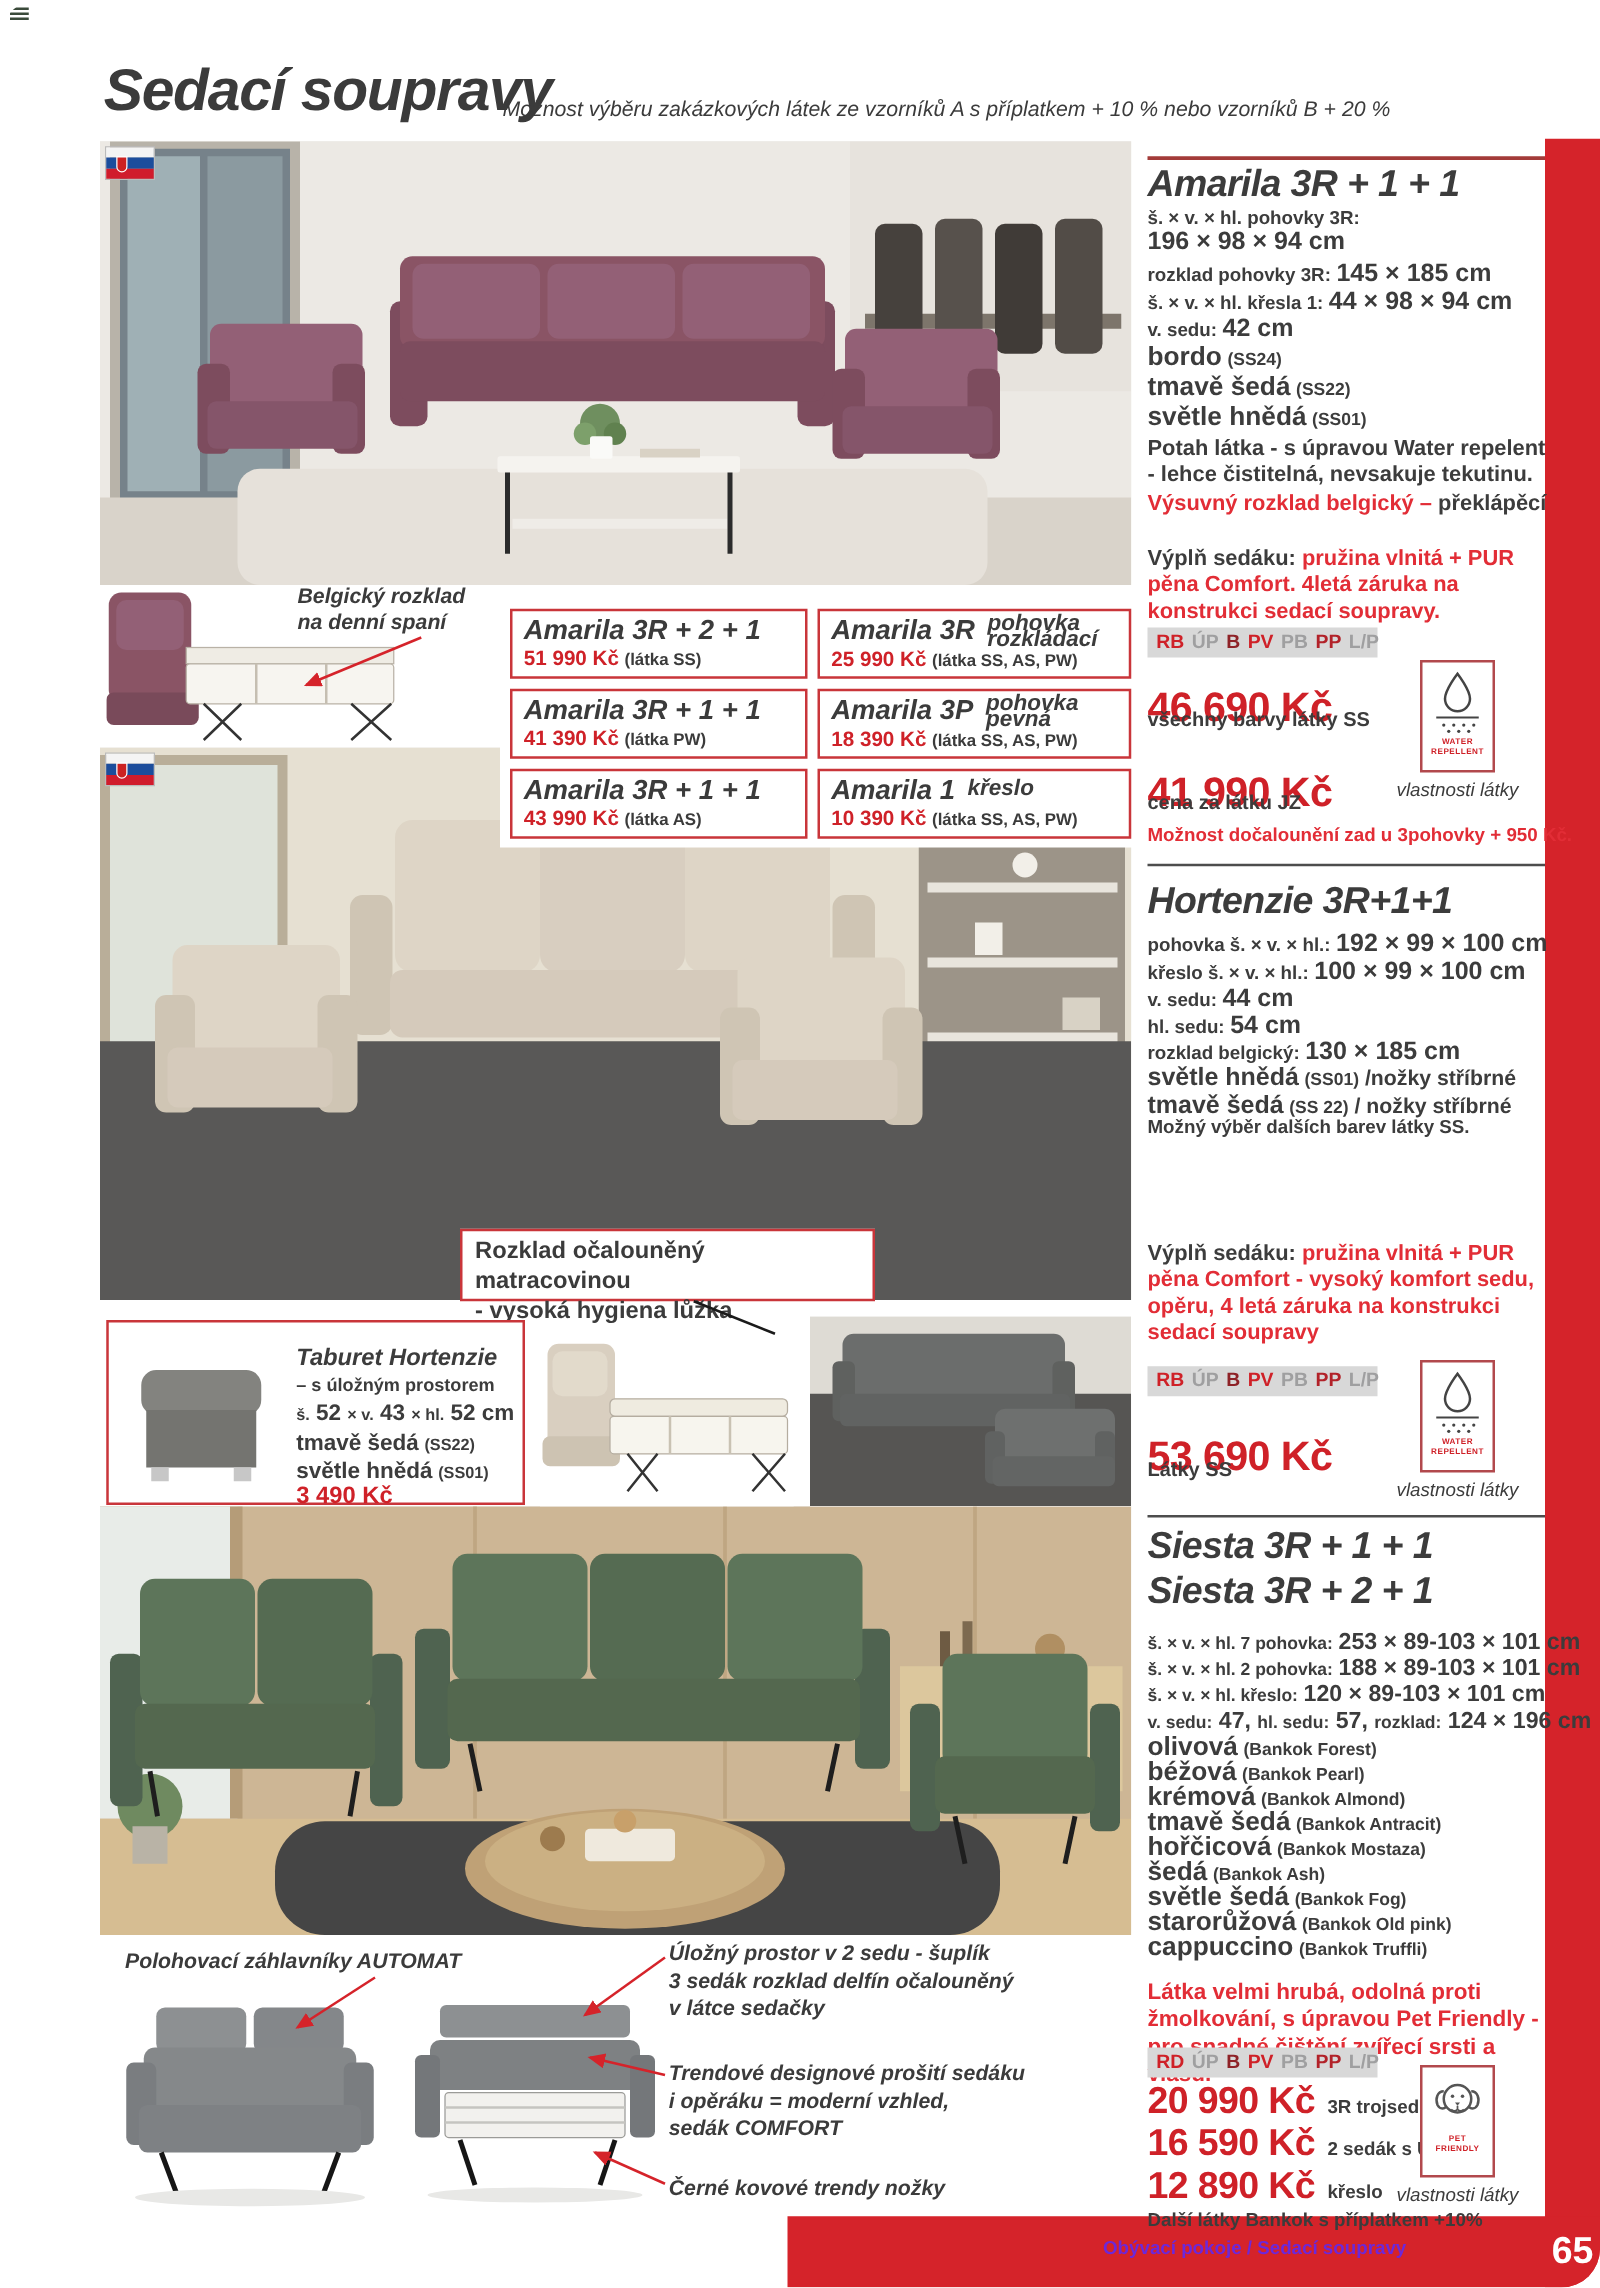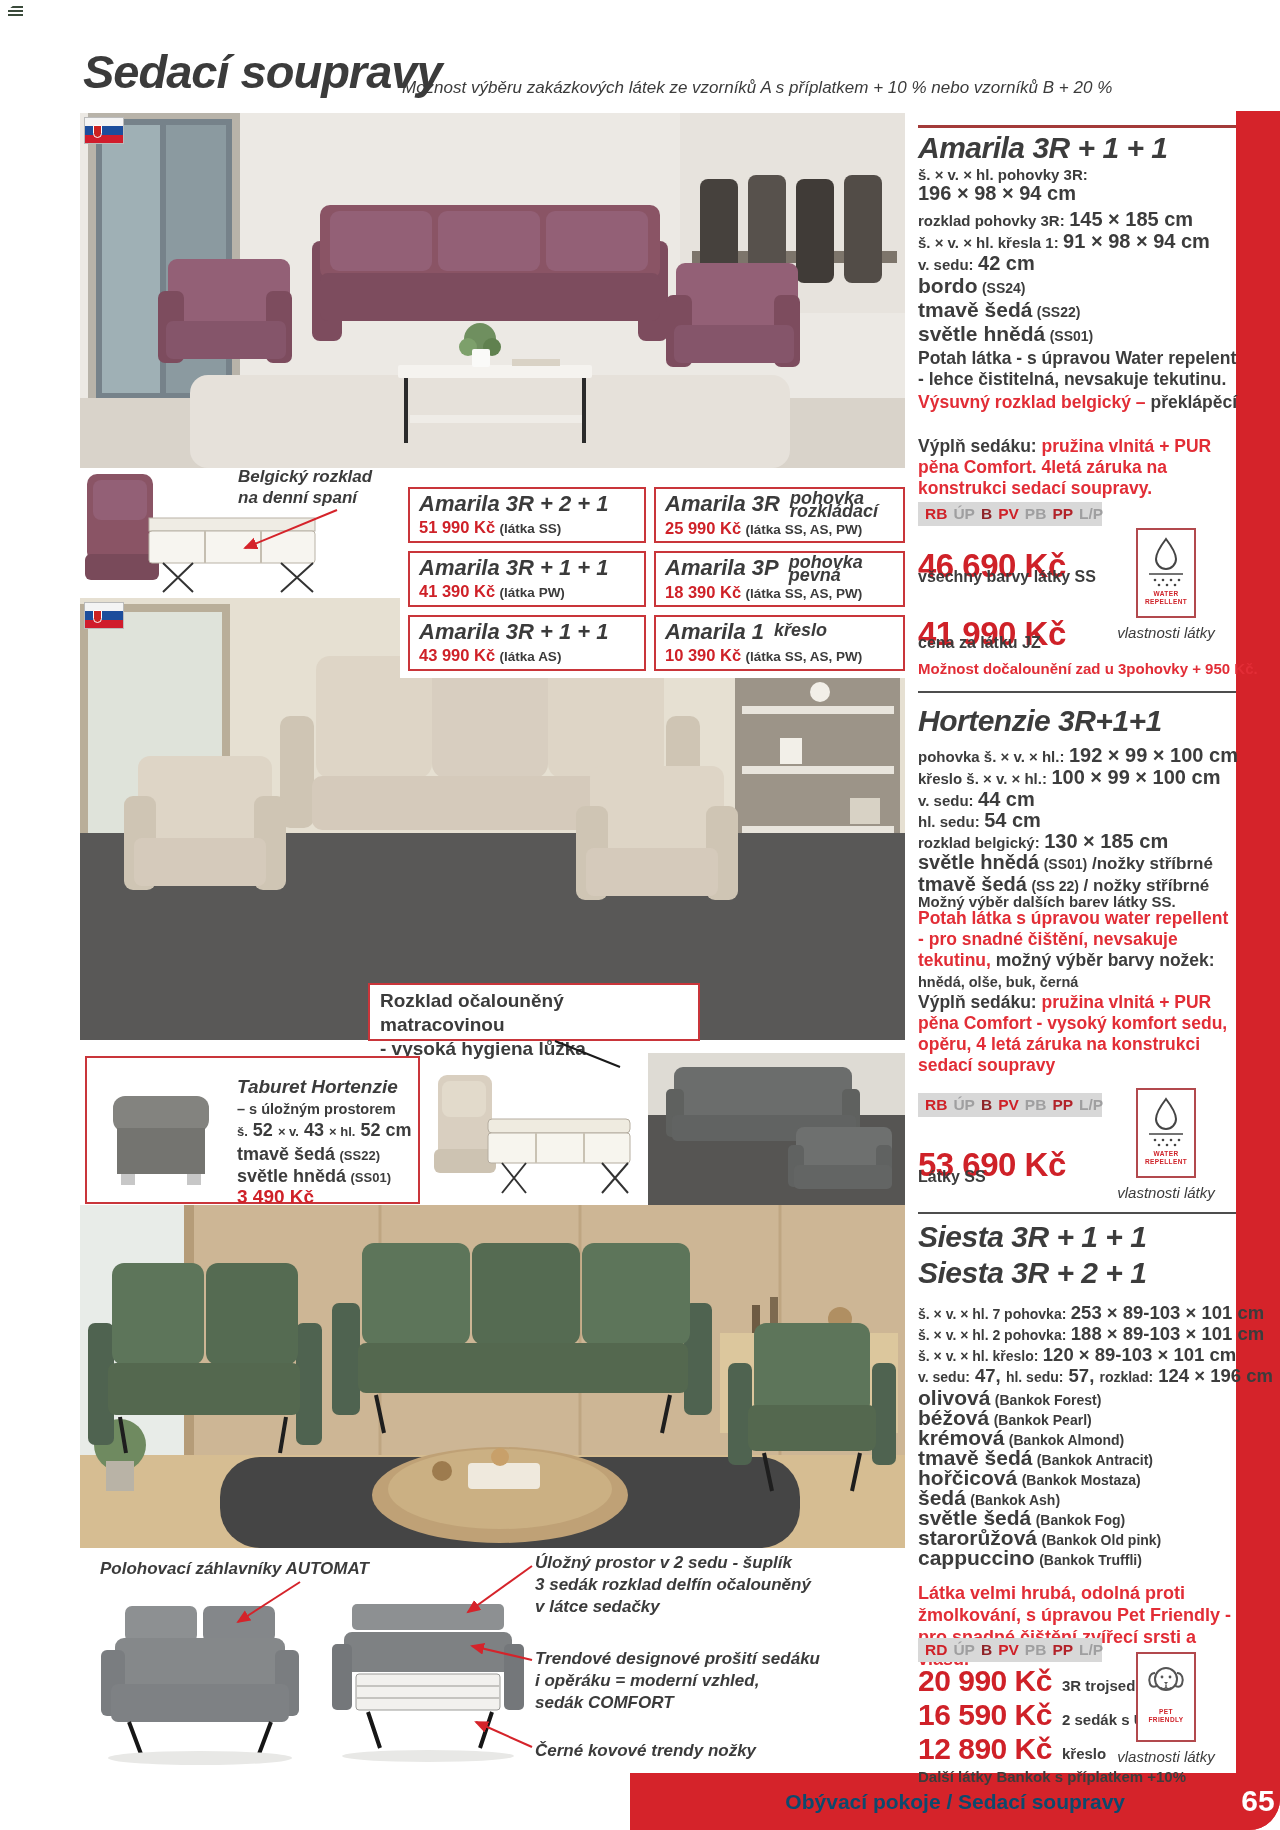--- a/index.html
+++ b/index.html
@@ -9,21 +9,21 @@
 
   
   .menu-icon { position:absolute; left:8px; top:6px; width:15px; height:12px; cursor:pointer; }
   .menu-icon i { display:block; height:2px; margin-bottom:2px; background:#3a4a3a; }
   h1.page-title { position:absolute; left:83px; top:44px; font-size:47px; font-style:italic; font-weight:bold; letter-spacing:-1px; color:#3b3b3b; }
   .subtitle { position:absolute; left:402px; top:78px; font-size:17px; font-style:italic; color:#3b3b3b; white-space:nowrap; }
 
   
   .red-rail { position:absolute; left:1236px; top:111px; width:44px; height:1719px; background:#d5232a; }
   .footer-bar { position:absolute; left:630px; top:1773px; width:650px; height:57px; background:#d5232a; }
-  .crumb { position:absolute; left:630px; top:1790px; width:495px; text-align:right; font-size:21px; font-weight:bold; color:#0c4a6e; }
+  .crumb { position:absolute; left:630px; top:1790px; width:495px; text-align:right; font-size:15px; font-weight:bold; color:#6d28d9; }
   .pageno { position:absolute; left:1236px; top:1784px; width:44px; text-align:center; font-size:30px; font-weight:bold; color:#fff; }
 
   
   .photo { position:absolute; overflow:hidden; z-index:1; background:#ece9e4; }
   .flag { position:absolute; width:40px; height:27px; border:1px solid #bbb; z-index:6; }
   .flag i { display:block; height:33.33%; }
   .flag .f-w { background:#f4f4f4; } .flag .f-b { background:#1c4d9c; } .flag .f-r { background:#d01c2c; }
   .flag b { position:absolute; left:8px; top:7px; width:9px; height:13px; background:#c22; border-radius:0 0 5px 5px; border:1px solid #fff; }
 
   
@@ -153,21 +153,21 @@
       <i class="f-b"></i>
       <i class="f-r"></i>
       <b></b>
     </div>
 
   <div class="rule-red"></div>
   <h2 class="sec-title" style="top:131px">Amarila 3R + 1 + 1</h2>
   <div class="spec" style="top:166px"><span class="sl">š. × v. × hl. pohovky 3R:</span></div>
   <div class="spec" style="top:182px"><span class="sv">196 × 98 × 94 cm</span></div>
   <div class="spec" style="top:208px"><span class="sl">rozklad pohovky 3R:</span> <span class="sv">145 × 185 cm</span></div>
-  <div class="spec" style="top:230px"><span class="sl">š. × v. × hl. křesla 1:</span> <span class="sv">91 × 98 × 94 cm</span></div>
+  <div class="spec" style="top:230px"><span class="sl">š. × v. × hl. křesla 1:</span> <span class="sv">44 × 98 × 94 cm</span></div>
   <div class="spec" style="top:252px"><span class="sl">v. sedu:</span> <span class="sv">42 cm</span></div>
   <div class="clr" style="top:274px"><span class="cn">bordo</span> <span class="cc">(SS24)</span></div>
   <div class="clr" style="top:298px"><span class="cn">tmavě šedá</span> <span class="cc">(SS22)</span></div>
   <div class="clr" style="top:322px"><span class="cn">světle hnědá</span> <span class="cc">(SS01)</span></div>
   <p class="para" style="top:348px"><span>Potah látka - s úpravou Water repelent - lehce čistitelná, nevsakuje tekutinu.</span></p>
   <p class="para" style="top:392px"><span class="red">Výsuvný rozklad belgický –</span> <span>překlápěcí</span></p>
   <p class="para" style="top:436px"><span>Výplň sedáku:</span> <span class="red">pružina vlnitá + PUR pěna Comfort. 4letá záruka na konstrukci sedací soupravy.</span></p>
   <div class="badges" style="top:502px">
     <span class="bg-on">RB</span>
     <span class="bg-off">ÚP</span>
@@ -300,21 +300,20 @@
   <div class="divider" style="top:691px"></div>
   <h2 class="sec-title" style="top:704px">Hortenzie 3R+1+1</h2>
   <div class="spec" style="top:744px"><span class="sl">pohovka š. × v. × hl.:</span> <span class="sv">192 × 99 × 100 cm</span></div>
   <div class="spec" style="top:766px"><span class="sl">křeslo š. × v. × hl.:</span> <span class="sv">100 × 99 × 100 cm</span></div>
   <div class="spec" style="top:788px"><span class="sl">v. sedu:</span> <span class="sv">44 cm</span></div>
   <div class="spec" style="top:809px"><span class="sl">hl. sedu:</span> <span class="sv">54 cm</span></div>
   <div class="spec" style="top:830px"><span class="sl">rozklad belgický:</span> <span class="sv">130 × 185 cm</span></div>
   <div class="clr" style="top:851px"><span class="cn" style="font-size:20px">světle hnědá</span> <span class="cc">(SS01)</span><span class="cs"> /nožky stříbrné</span></div>
   <div class="clr" style="top:873px"><span class="cn" style="font-size:20px">tmavě šedá</span> <span class="cc">(SS 22)</span><span class="cs"> / nožky stříbrné</span></div>
   <div class="spec" style="top:893px"><span class="sl">Možný výběr dalších barev látky SS.</span></div>
-  <p class="para" style="top:908px"><span class="red">Potah látka s úpravou water repellent - pro snadné čištění, nevsakuje tekutinu,</span><span> možný výběr barvy nožek: </span><span style="font-size:14.5px">hnědá, olše, buk, černá</span></p>
   <p class="para" style="top:992px"><span>Výplň sedáku:</span> <span class="red">pružina vlnitá + PUR pěna Comfort - vysoký komfort sedu, opěru, 4 letá záruka na konstrukci sedací soupravy</span></p>
   <div class="badges" style="top:1093px">
     <span class="bg-on">RB</span>
     <span class="bg-off">ÚP</span>
     <span class="bg-dk">B</span>
     <span class="bg-on">PV</span>
     <span class="bg-off">PB</span>
     <span class="bg-md">PP</span>
     <span class="bg-off">L/P</span>
   </div>

